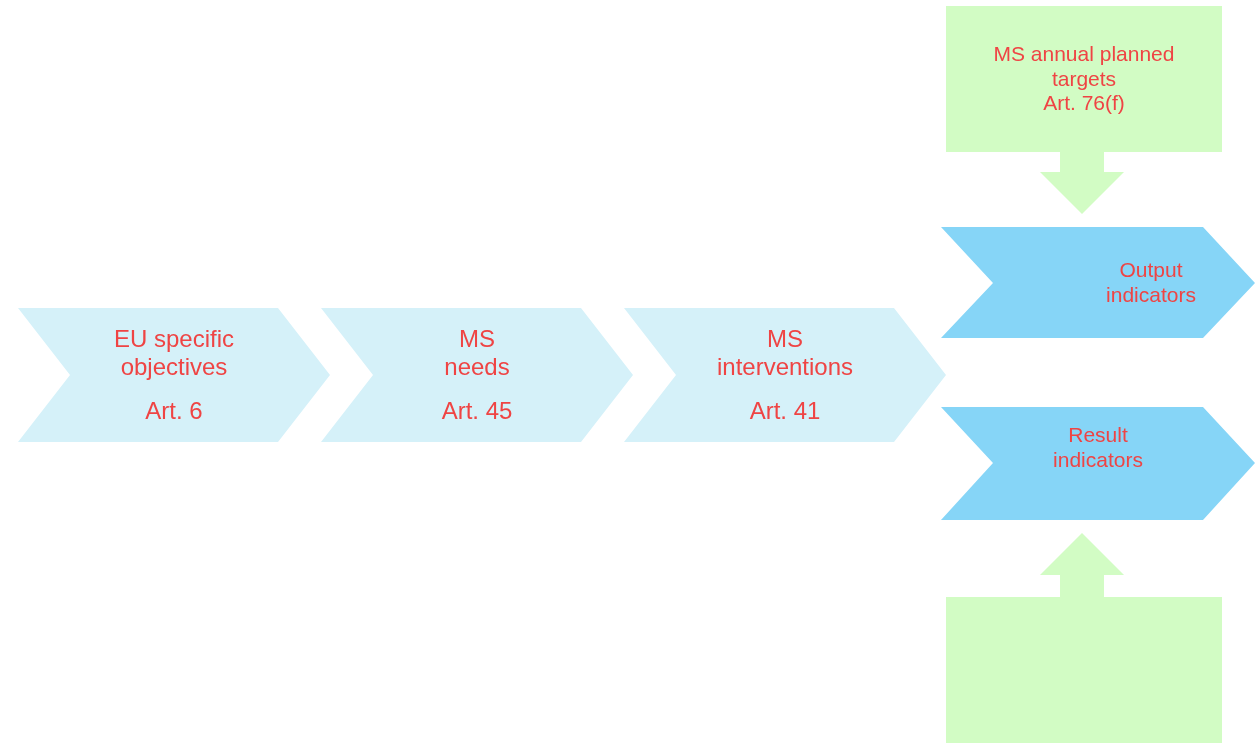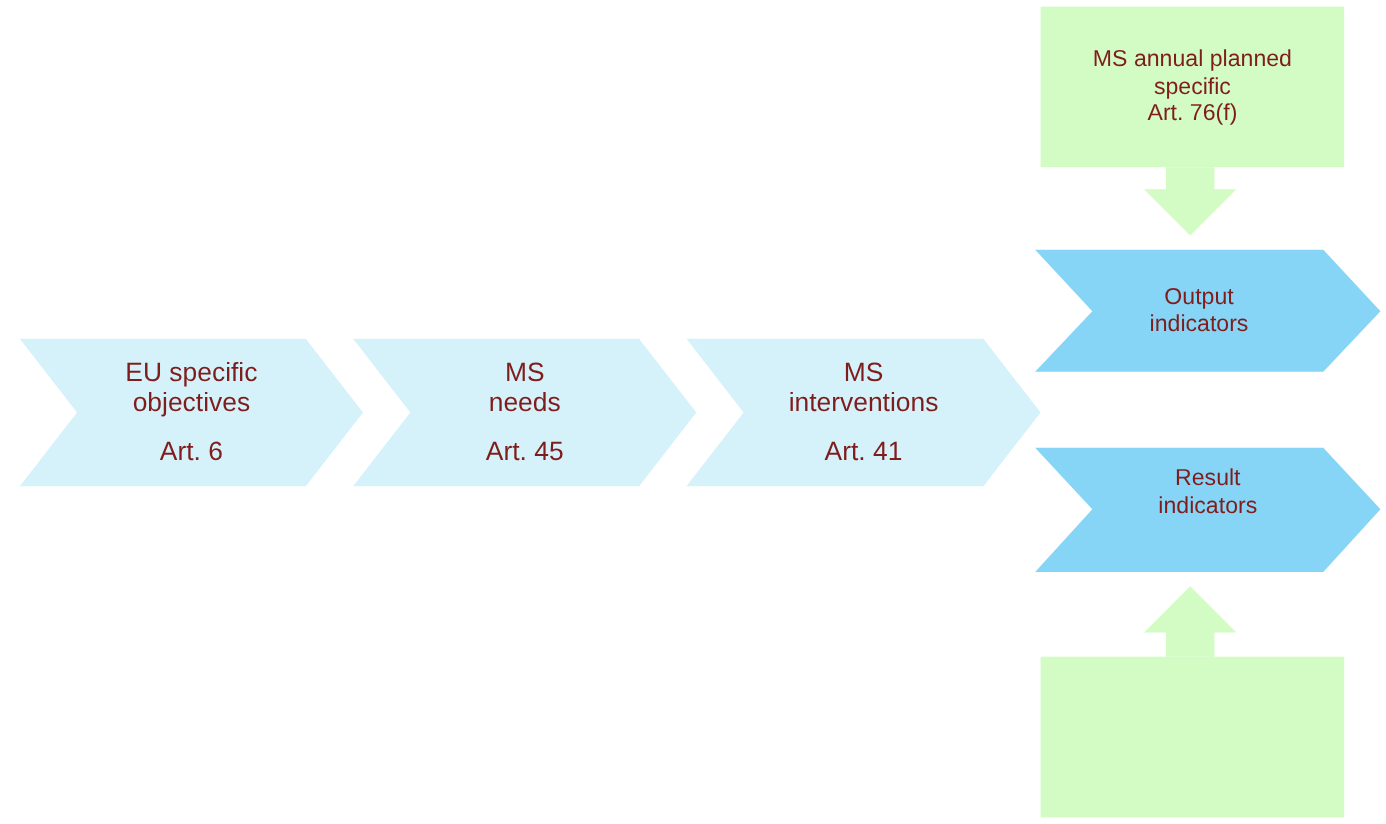--- a/index.html
+++ b/index.html
@@ -26,21 +26,21 @@
     width: 1260px;
     height: 749px;
   }
   .node-label {
     position: absolute;
     display: flex;
     flex-direction: column;
     align-items: center;
     justify-content: center;
     text-align: center;
-    color: #7f1d1d;
+    color: #ef4444;
     font-family: "Liberation Sans", sans-serif;
     line-height: 1.18;
     pointer-events: none;
   }
   .node-label span { display: block; white-space: pre; }
   .lbl-chev { font-size: 24px; }
   .lbl-chev .art { margin-top: 16px; }
   .lbl-ind { font-size: 21px; }
   .lbl-green { font-size: 21px; }
 </style>
@@ -65,25 +65,25 @@
 
     <polygon fill="#d5f1f9" points="18,308 278,308 330,375 278,442 18,442 70,375"></polygon>
 
     <polygon fill="#d5f1f9" points="321,308 581,308 633,375 581,442 321,442 373,375"></polygon>
 
     <polygon fill="#d5f1f9" points="624,308 894,308 946,375 894,442 624,442 676,375"></polygon>
   </svg>
 
   <div class="node-label lbl-green" style="left:946px; top:16px; width:276px; height:126px;">
     <span>MS annual planned</span>
-    <span>specific</span>
+    <span>targets</span>
     <span>Art. 76(f)</span>
   </div>
 
-  <div class="node-label lbl-ind" style="left:985px; top:227px; width:210px; height:111px;">
+  <div class="node-label lbl-ind" style="left:1046px; top:227px; width:210px; height:111px;">
     <span>Output</span>
     <span>indicators</span>
   </div>
 
   <div class="node-label lbl-ind" style="left:993px; top:407px; width:210px; height:81px;">
     <span>Result</span>
     <span>indicators</span>
   </div>
 
 

